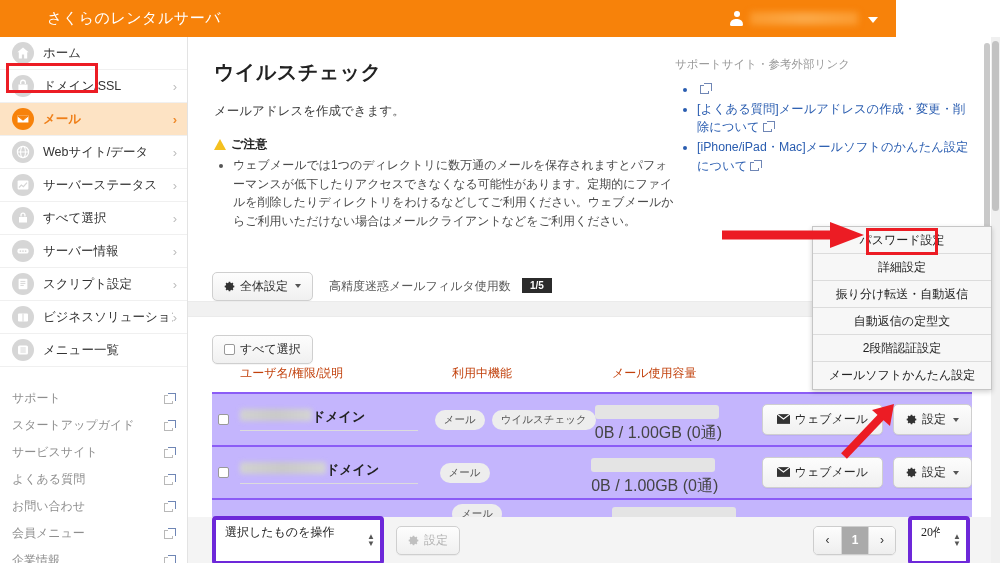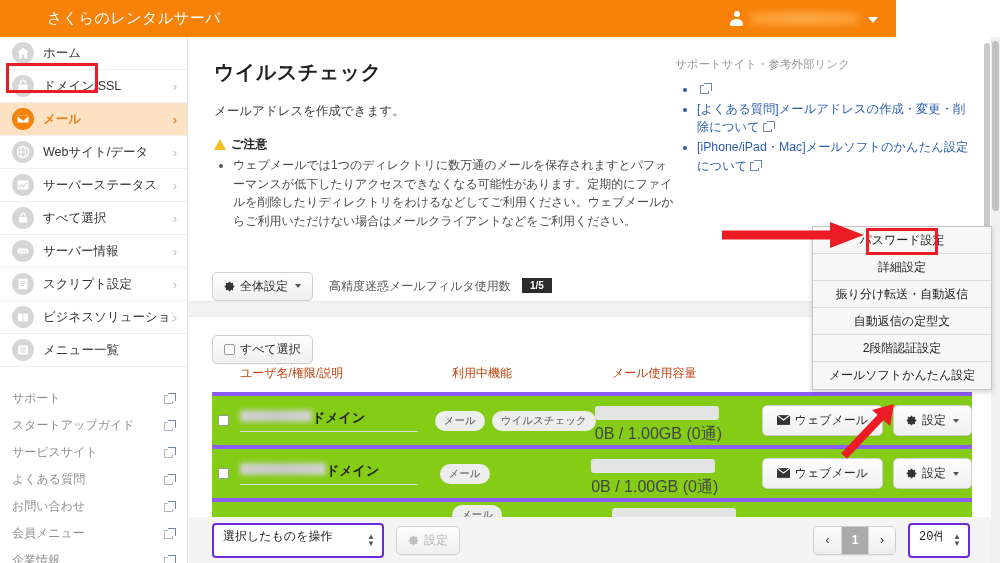--- a/index.html
+++ b/index.html
@@ -193,21 +193,21 @@
   #thead {
     display: flex; font-size: 12px; color: #c2410c; padding: 0 0 10px 0;
   }
   .col-user { width: 240px; padding-left: 28px; }
   .col-feat { width: 160px; }
   .col-cap  { width: 180px; }
   .col-act  { flex: 1; }
 
   .trow {
     display: flex; align-items: center; height: 53px;
-    border-top: 4px solid #8b5cf6; background: #84cc16; justify-content: flex-end;
+    border-top: 2px solid #8b5cf6; background: #c4b5fd; justify-content: flex-end;
   }
   .trow:last-child { border-bottom: 1px solid #e8e8e8; }
   .cell { display: flex; align-items: center; }
   .cell.col-user { padding-left: 6px; gap: 11px; }
   .blur-name {
     height: 12px; border-radius: 2px;
     background: linear-gradient(90deg,#d2d2d2,#c9c9c9,#d4d4d4);
     filter: blur(2.4px);
   }
   .name-wrap {
@@ -226,23 +226,23 @@
   .captext { font-size: 16px; color: #444; margin-top: 4px; }
 
   
   #bottombar {
     position: absolute; left: 0; top: 480px; width: 804px; height: 46px;
     background: #f4f4f4; display: flex; align-items: center;
     padding: 0 22px 0 24px;
   }
   select.styled {
     appearance: none; -webkit-appearance: none;
-    background: #fff; border: 2px solid #6d28d9; border-radius: 4px;
-    font-size: 12px; color: #222; padding: 5px 26px 12px 9px;
-    font-family: Liberation Mono, monospace; cursor: pointer;
+    background: #fff; border: 4px solid #6d28d9; border-radius: 4px;
+    font-size: 12px; color: #222; padding: 5px 26px 22px 9px;
+    font-family: Liberation Serif, serif; cursor: pointer;
   }
   .sel-wrap { position: relative; display: inline-block; }
   .sel-arrows {
     position: absolute; right: 9px; top: 50%; transform: translateY(-50%);
     font-size: 8px; line-height: .9; color: #555; pointer-events: none;
     text-align: center;
   }
   .btn.disabled { color: #b3b3b3; }
   .btn.disabled .gear svg path { fill: #c0c0c0; }
 

